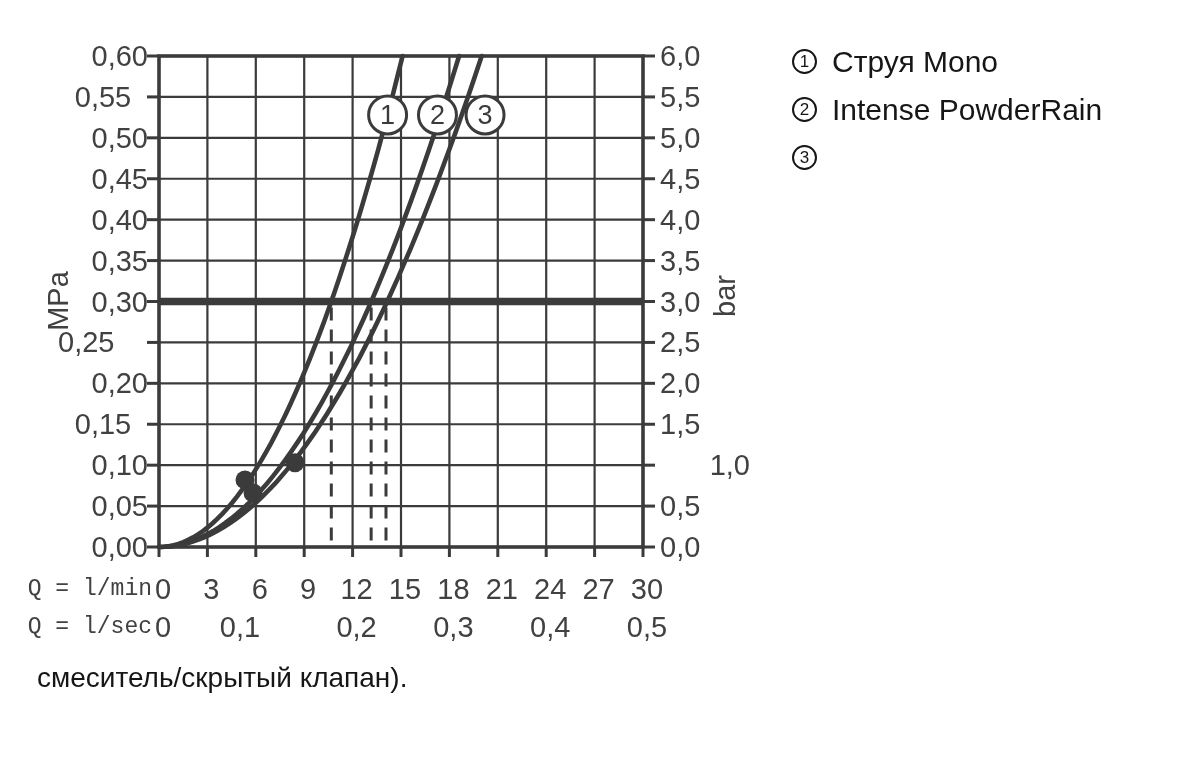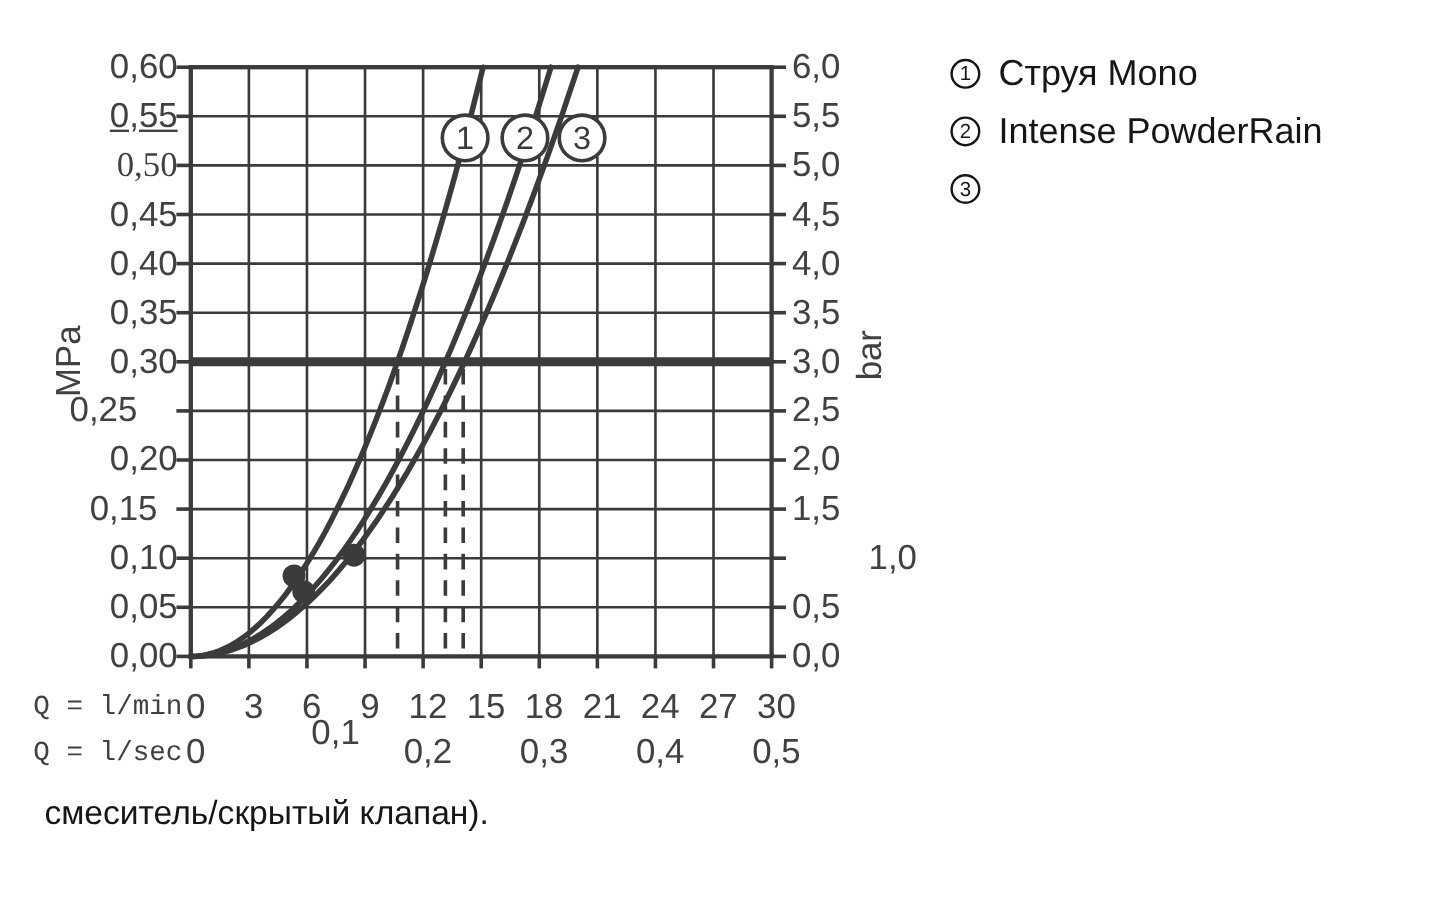--- a/index.html
+++ b/index.html
@@ -97,54 +97,54 @@
       <circle cx="485.0546666666667" cy="114.92000000000002" r="19" fill="#ffffff" stroke="#3b3b3b" stroke-width="3"></circle>
       <text x="485.0546666666667" y="124.42000000000002" text-anchor="middle" fill="#3b3b3b" font-size="27px" font-family="&quot;Liberation Sans&quot;, sans-serif">3</text>
     </svg>
 
   <div id="labels">
       <div class="ticklabel" style="left:58px;top:532px;width:90px;text-align:right;">0,00</div>
       <div class="ticklabel" style="left:660px;top:532px;width:90px;text-align:left;">0,0</div>
       <div class="ticklabel" style="left:58px;top:491.0833333333333px;width:90px;text-align:right;">0,05</div>
       <div class="ticklabel" style="left:660px;top:491.0833333333333px;width:90px;text-align:left;">0,5</div>
       <div class="ticklabel" style="left:58px;top:450.16666666666663px;width:90px;text-align:right;">0,10</div>
-      <div class="ticklabel" style="left:699px;top:450.16666666666663px;width:90px;text-align:center;">1,0</div>
+      <div class="ticklabel" style="left:660px;top:450.16666666666663px;width:90px;text-align:right;">1,0</div>
       <div class="ticklabel" style="left:58px;top:409.25px;width:90px;text-align:center;">0,15</div>
       <div class="ticklabel" style="left:660px;top:409.25px;width:90px;text-align:left;">1,5</div>
       <div class="ticklabel" style="left:58px;top:368.3333333333333px;width:90px;text-align:right;">0,20</div>
       <div class="ticklabel" style="left:660px;top:368.3333333333333px;width:90px;text-align:left;">2,0</div>
       <div class="ticklabel" style="left:58px;top:327.41666666666663px;width:90px;text-align:left;">0,25</div>
       <div class="ticklabel" style="left:660px;top:327.41666666666663px;width:90px;text-align:left;">2,5</div>
       <div class="ticklabel" style="left:58px;top:286.5px;width:90px;text-align:right;">0,30</div>
       <div class="ticklabel" style="left:660px;top:286.5px;width:90px;text-align:left;">3,0</div>
       <div class="ticklabel" style="left:58px;top:245.58333333333326px;width:90px;text-align:right;">0,35</div>
       <div class="ticklabel" style="left:660px;top:245.58333333333326px;width:90px;text-align:left;">3,5</div>
       <div class="ticklabel" style="left:58px;top:204.66666666666663px;width:90px;text-align:right;">0,40</div>
       <div class="ticklabel" style="left:660px;top:204.66666666666663px;width:90px;text-align:left;">4,0</div>
       <div class="ticklabel" style="left:58px;top:163.74999999999994px;width:90px;text-align:right;">0,45</div>
       <div class="ticklabel" style="left:660px;top:163.74999999999994px;width:90px;text-align:left;">4,5</div>
-      <div class="ticklabel" style="left:58px;top:122.83333333333331px;width:90px;text-align:right;font-family:Liberation Serif, serif;">0,50</div>
+      <div class="ticklabel" style="left:58px;top:122.83333333333331px;width:90px;text-align:right;">0,50</div>
       <div class="ticklabel" style="left:660px;top:122.83333333333331px;width:90px;text-align:left;">5,0</div>
-      <div class="ticklabel" style="left:58px;top:81.91666666666663px;width:90px;text-align:right;text-decoration:underline;">0,55</div>
+      <div class="ticklabel" style="left:58px;top:81.91666666666663px;width:90px;text-align:center;">0,55</div>
       <div class="ticklabel" style="left:660px;top:81.91666666666663px;width:90px;text-align:left;">5,5</div>
       <div class="ticklabel" style="left:58px;top:40.99999999999994px;width:90px;text-align:right;">0,60</div>
       <div class="ticklabel" style="left:660px;top:40.99999999999994px;width:90px;text-align:left;">6,0</div>
       <div class="ticklabel" style="left:133px;top:574px;width:60px;text-align:center;">0</div>
       <div class="ticklabel" style="left:181.4px;top:574px;width:60px;text-align:center;">3</div>
       <div class="ticklabel" style="left:229.8px;top:574px;width:60px;text-align:center;">6</div>
       <div class="ticklabel" style="left:278.2px;top:574px;width:60px;text-align:center;">9</div>
       <div class="ticklabel" style="left:326.6px;top:574px;width:60px;text-align:center;">12</div>
       <div class="ticklabel" style="left:375px;top:574px;width:60px;text-align:center;">15</div>
       <div class="ticklabel" style="left:423.4px;top:574px;width:60px;text-align:center;">18</div>
       <div class="ticklabel" style="left:471.8px;top:574px;width:60px;text-align:center;">21</div>
       <div class="ticklabel" style="left:520.2px;top:574px;width:60px;text-align:center;">24</div>
       <div class="ticklabel" style="left:568.6px;top:574px;width:60px;text-align:center;">27</div>
       <div class="ticklabel" style="left:617px;top:574px;width:60px;text-align:center;">30</div>
       <div class="ticklabel" style="left:123px;top:612px;width:80px;text-align:center;">0</div>
-      <div class="ticklabel" style="left:219.8px;top:596px;width:80px;text-align:right;">0,1</div>
+      <div class="ticklabel" style="left:219.8px;top:612px;width:80px;text-align:left;">0,1</div>
       <div class="ticklabel" style="left:316.6px;top:612px;width:80px;text-align:center;">0,2</div>
       <div class="ticklabel" style="left:413.4px;top:612px;width:80px;text-align:center;">0,3</div>
       <div class="ticklabel" style="left:510.20000000000005px;top:612px;width:80px;text-align:center;">0,4</div>
       <div class="ticklabel" style="left:607px;top:612px;width:80px;text-align:center;">0,5</div>
     </div>
 
   <div class="axisunit" style="left:7px;top:286px;width:100px;height:30px;transform:rotate(-90deg);">MPa</div>
 
   <div class="axisunit" style="left:684px;top:281px;width:80px;height:30px;transform:rotate(-90deg);">bar</div>
 

